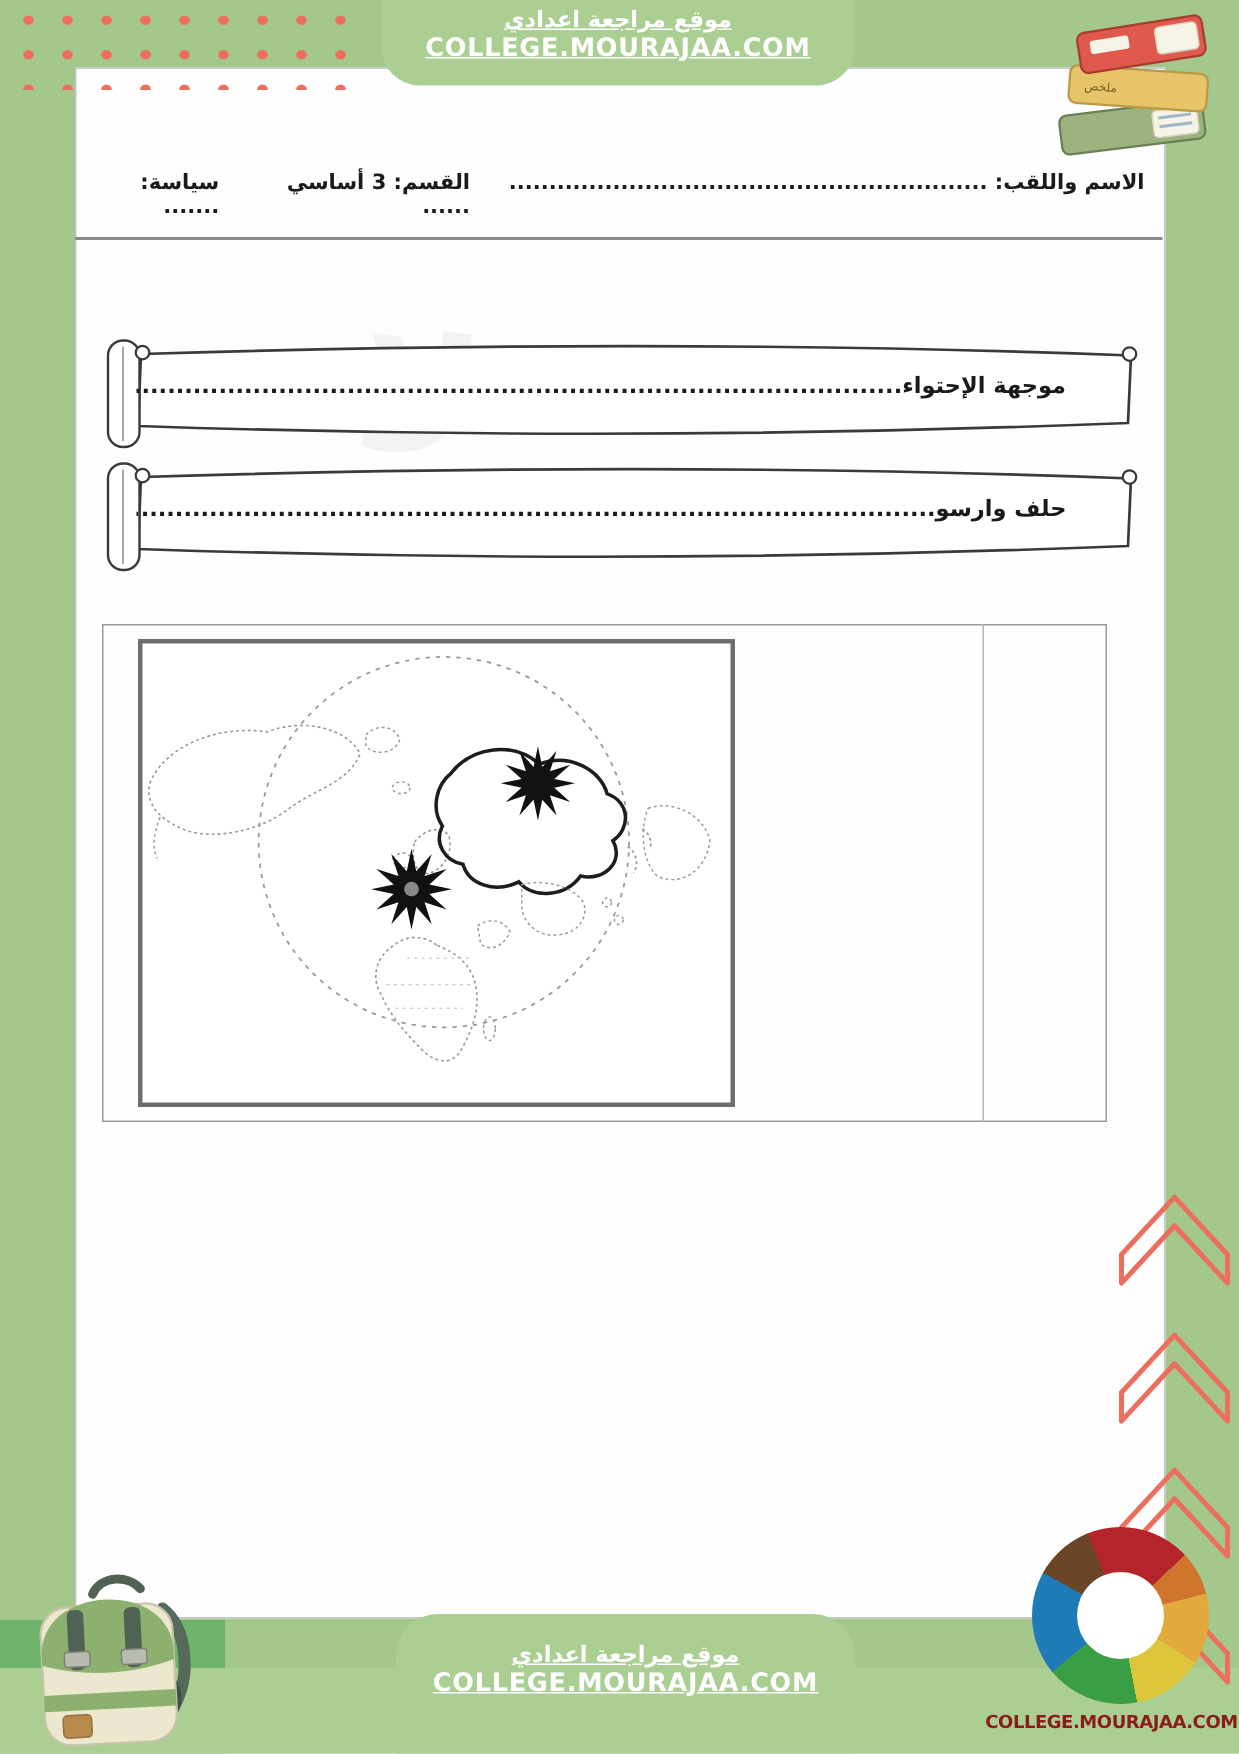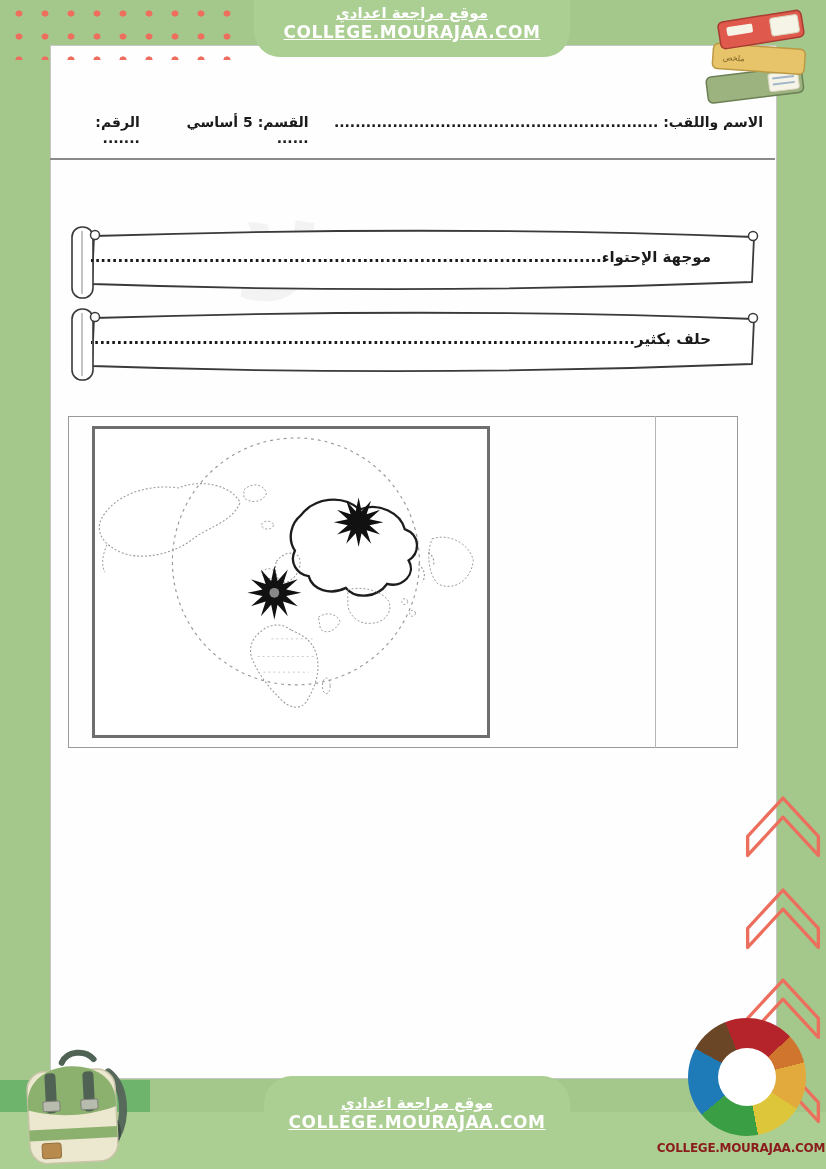--- a/index.html
+++ b/index.html
@@ -103,22 +103,22 @@
 </svg>
 
 <div class="hcell rtl" style="left:540px;top:48px;width:235px;height:25px;">الأستاذ: فوزي بن نجمة</div>
 <div class="hcell rtl" style="left:540px;top:72px;width:235px;height:26px;">المادة: تاريــــخ</div>
 <div class="hcell rtl" id="exam-title-cell" style="left:290px;top:48px;width:251px;height:50px;">الفرض التأليفي عـ2ـدد</div>
 <div class="hcell rtl" style="left:50px;top:48px;width:241px;height:25px;">السنة الدراسية: 2013-2014</div>
 <div class="hcell rtl" style="left:50px;top:72px;width:241px;height:26px;">إعدادية الامتياز: بالمنستير</div>
 
 <div id="student-row" class="abs">
   <span class="grow">الاسم واللقب: ......................................................................</span>
-  <span>القسم: 5 أساسي ......</span>
-  <span>الرقم: .......</span>
+  <span>القسم: 3 أساسي ......</span>
+  <span>سياسة: .......</span>
 </div>
 
 <div class="abs sec-title rtl" style="left:50px;top:166px;width:713px;text-align:right;">القسم الأول (6 نقاط)</div>
 <div class="abs qline rtl" style="left:50px;top:196px;width:713px;text-align:right;">1-اعرف المصطلح التالية. (02)</div>
 
 <div id="watermark" class="abs">لا</div>
 
 <div class="abs scroll" style="top:224px;">
   <svg width="697" height="78" viewBox="0 0 697 78">
     <path d="M28,12 C250,5 480,5 688,13 L686,58 C460,67 230,67 26,60 Z" fill="#fff" stroke="#3a3a3a" stroke-width="1.8"></path>
@@ -131,21 +131,21 @@
 </div>
 
 <div class="abs scroll" style="top:306px;">
   <svg width="697" height="78" viewBox="0 0 697 78">
     <path d="M28,12 C250,5 480,5 688,13 L686,58 C460,67 230,67 26,60 Z" fill="#fff" stroke="#3a3a3a" stroke-width="1.8"></path>
     <circle cx="687" cy="12" r="4.5" fill="#fff" stroke="#3a3a3a" stroke-width="1.5"></circle>
     <rect x="6" y="3" width="21" height="71" rx="10" fill="#fff" stroke="#3a3a3a" stroke-width="1.6"></rect>
     <line x1="16" y1="7" x2="16" y2="70" stroke="#8a8a8a" stroke-width="1"></line>
     <circle cx="29" cy="11" r="4.5" fill="#fff" stroke="#3a3a3a" stroke-width="1.5"></circle>
   </svg>
-  <div class="lbl"><span>حلف بكثير</span><span class="dots">...........................................................................................................</span></div>
+  <div class="lbl"><span>حلف وارسو</span><span class="dots">...........................................................................................................</span></div>
 </div>
 
 <div class="abs rtl" style="left:56px;top:388px;width:710px;text-align:right;font-size:14.5px;font-weight:600;">2-ألون بالأحمر الدولة المترأسة للكتلة الشرقية خلال الحرب الباردة. وبلون أزرق الدولة المترأسة للكتلة الغربية: (04)</div>
 
 <div id="map-box" class="abs"></div>
 <div id="map-divider" class="abs"></div>
 <div id="map-frame" class="abs">
   <svg width="392" height="306" viewBox="0 0 400 312">
     <circle cx="205" cy="135" r="126" fill="none" stroke="#9a9a9a" stroke-width="1.2" stroke-dasharray="3,4"></circle>
 

